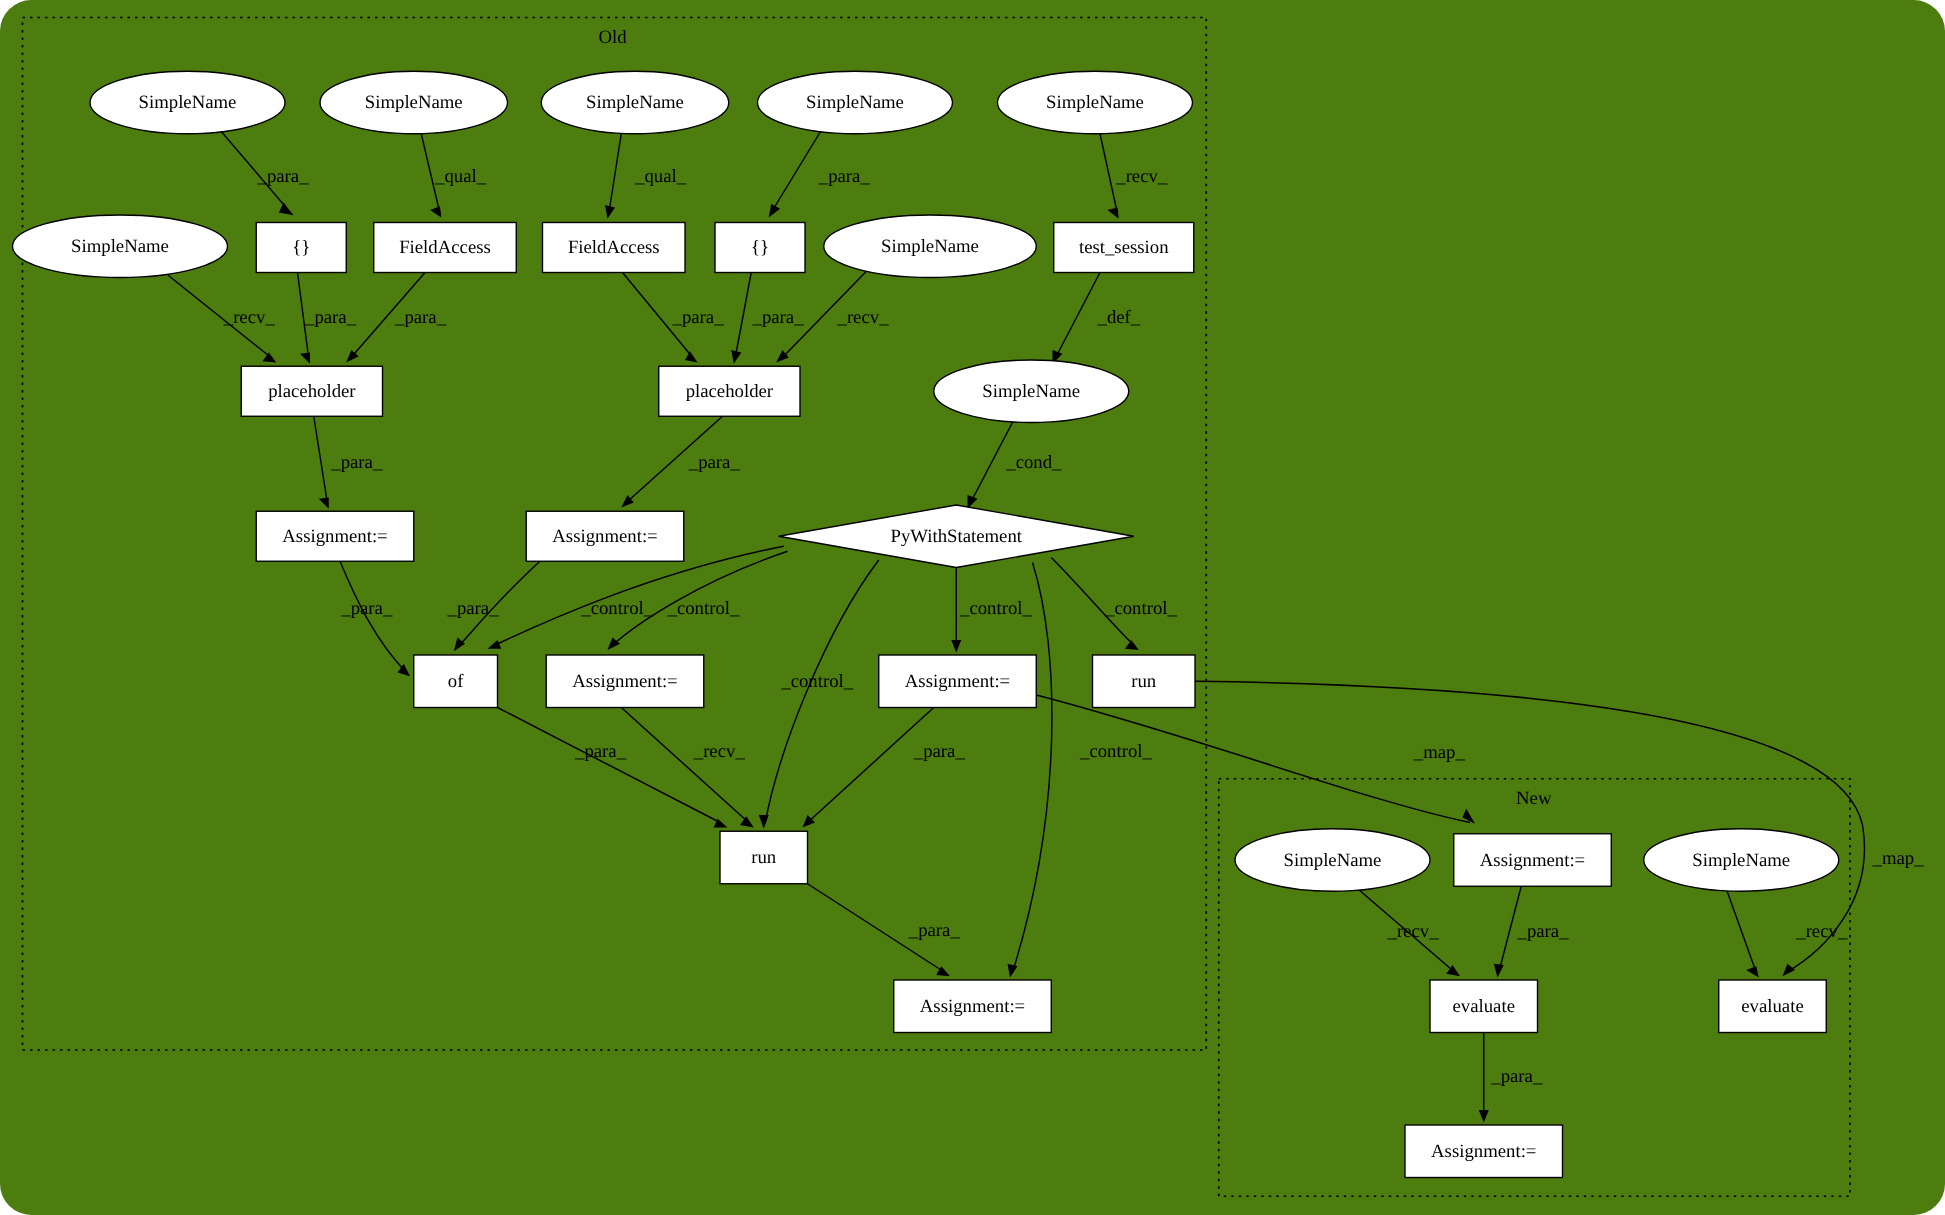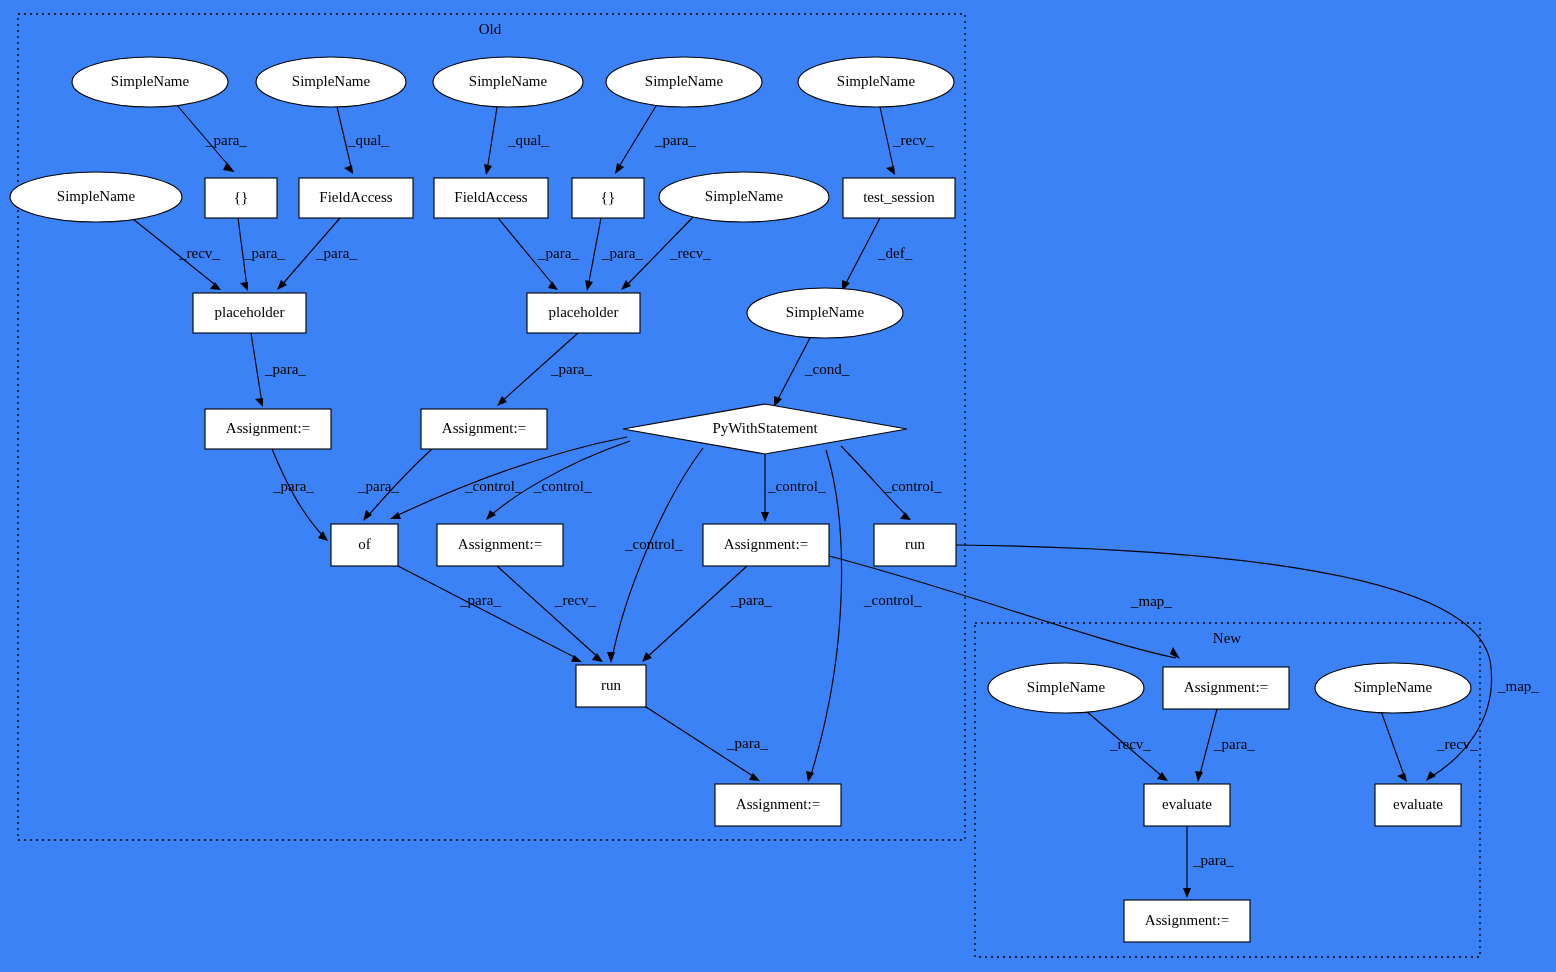--- a/index.html
+++ b/index.html
@@ -4,23 +4,24 @@
 <style>
   html, body {
     margin: 0;
     padding: 0;
     background: #ffffff;
   }
   #canvas-wrap {
     position: relative;
     width: 1556px;
     height: 972px;
-    background: #3b82f6;
+    background: #4d7c0f;
     font-family: "Liberation Serif", "DejaVu Serif", serif;
     overflow: hidden;
+    border-radius: 25px;
   }
   svg#graph {
     display: block;
     width: 1556px;
     height: 972px;
   }
   .node-shape {
     fill: #ffffff;
     stroke: #000000;
     stroke-width: 1.1;

